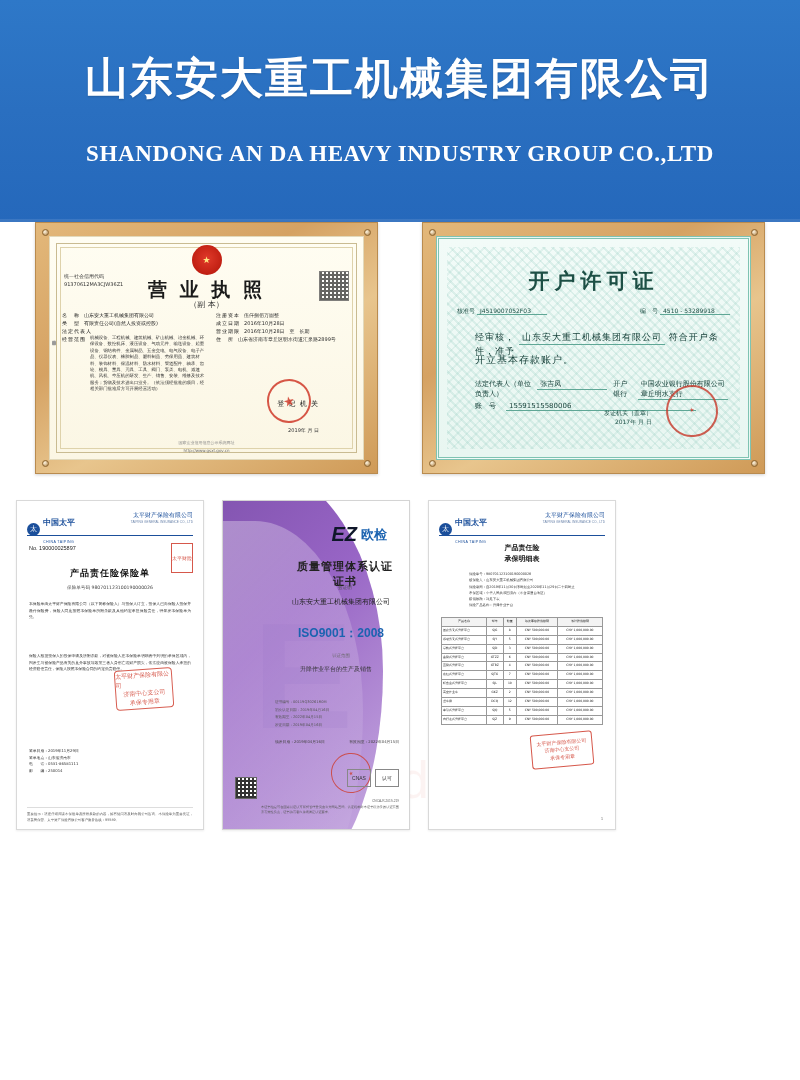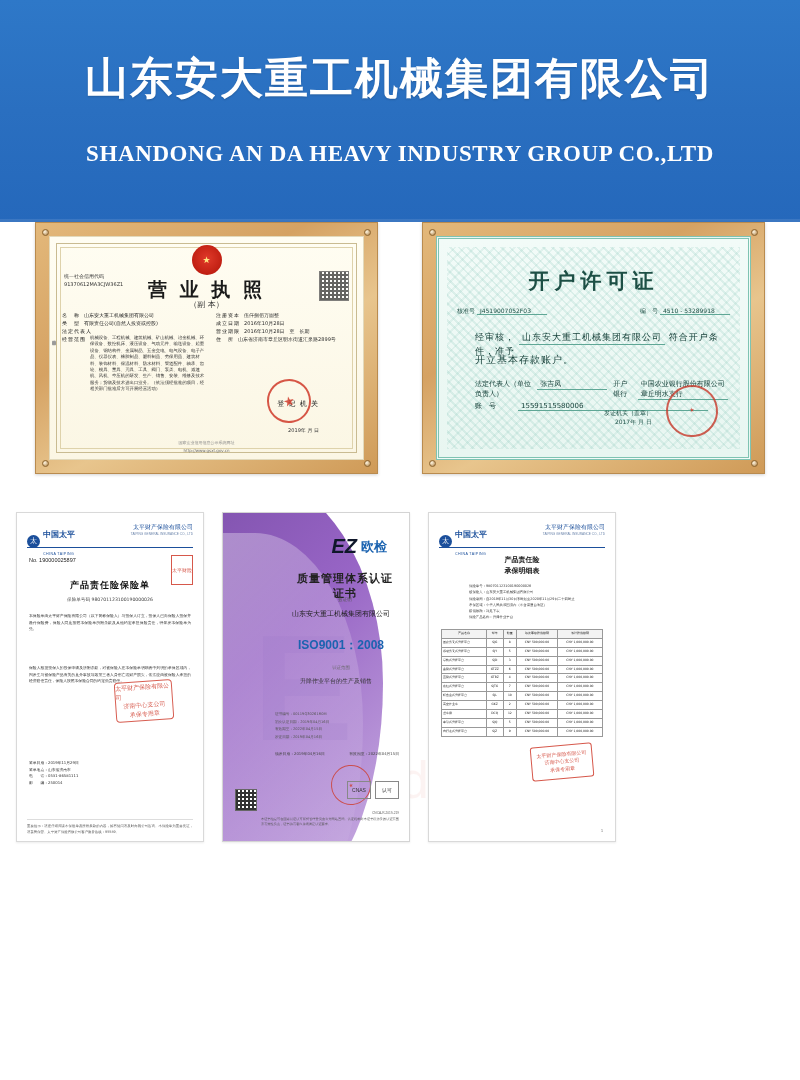--- a/index.html
+++ b/index.html
@@ -88,21 +88,20 @@
     gap: 44px;
     padding: 0 16px;
   }
   .grid-bottom {
     position: relative;
     width: 640px;
     display: flex;
     justify-content: center;
     gap: 18px;
     padding: 26px 24px 0 16px;
-    margin-top: 12px;
   }
 
   
   .wood-frame {
     width: 343px;
     height: 252px;
     background: linear-gradient(150deg, #e3b87a 0%, #d5a263 35%, #e8c58d 60%, #cf9a57 100%);
     border: 1px solid #b98b4f;
     padding: 13px;
     position: relative;
@@ -235,21 +234,21 @@
     position: absolute; left: 36px; top: 114px;
     font-family: "DejaVu Sans", sans-serif; font-size: 10px; color: #163f38; letter-spacing: 1px;
   }
   .bank-l3 {
     position: absolute; left: 36px; right: 20px; top: 140px;
     display: flex; gap: 6px; align-items: baseline;
     font-family: "DejaVu Sans", sans-serif; font-size: 7px; color: #163f38;
   }
   .bank-l4 {
     position: absolute; left: 36px; right: 20px; top: 162px;
-    display: flex; gap: 22px; align-items: center;
+    display: flex; gap: 10px; align-items: center;
     font-family: "DejaVu Sans", sans-serif; font-size: 7px; color: #163f38;
   }
   .bank-seal {
     position: absolute; right: 30px; bottom: 20px; width: 52px; height: 52px;
     border-radius: 50%; border: 2px solid #c8392b; color: #c8392b;
     display: flex; align-items: center; justify-content: center;
     font-size: 6px; text-align: center; line-height: 1.3; transform: rotate(-8deg); opacity: .8;
   }
   .bank-issue {
     position: absolute; right: 96px; bottom: 30px;

